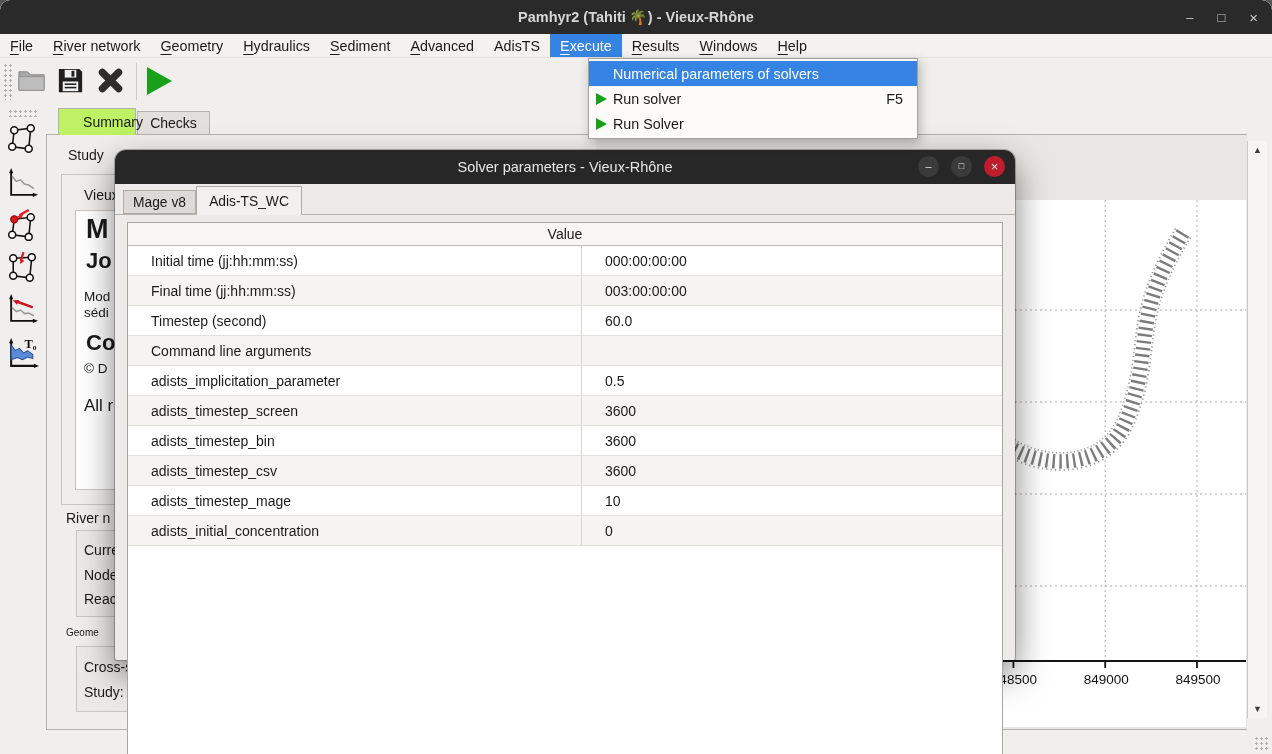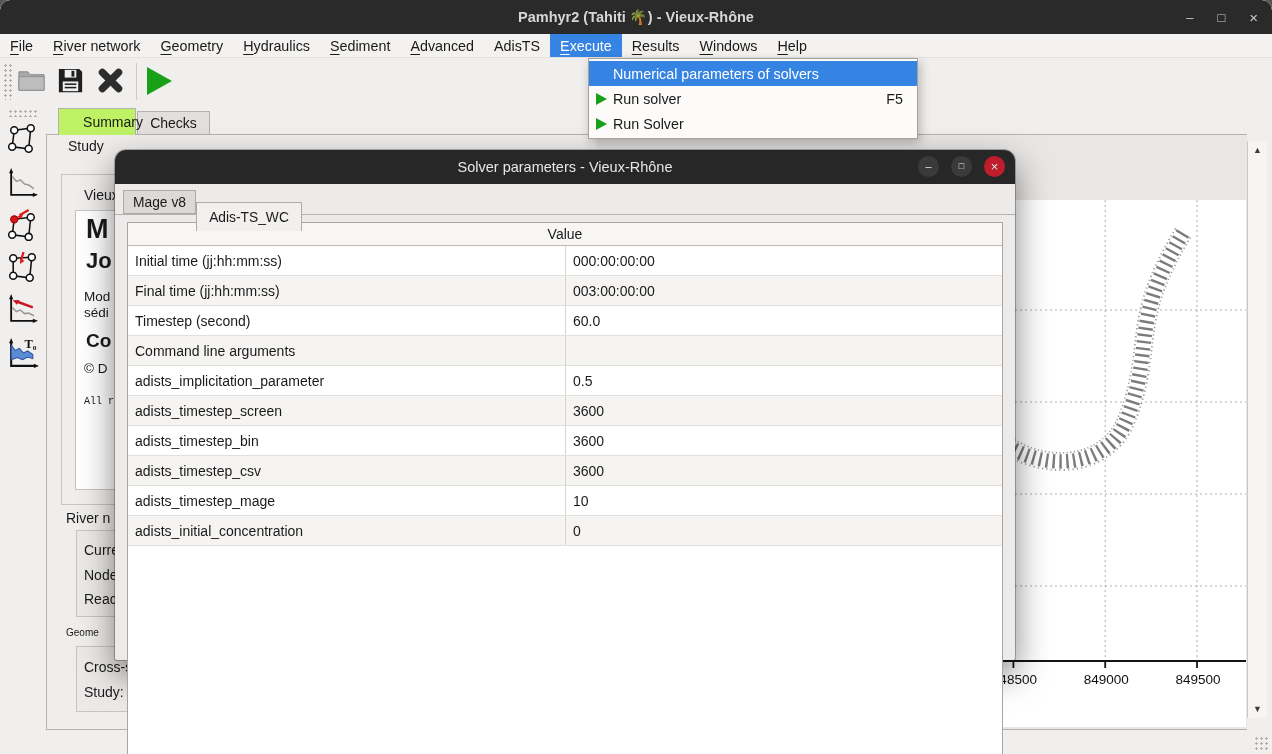--- a/index.html
+++ b/index.html
@@ -78,21 +78,21 @@
   #dlg-tabline { position:absolute; left:0; top:64px; width:900px; height:1px; background:#b5b2ae; }
 
   #dlg-table { position:absolute; left:12px; top:72px; width:876px; height:559px;
     background:#fff; border:1px solid #a9a6a2; font-size:14px; }
   #dlg-table .hdr { position:absolute; left:0; top:0; width:874px; height:23px; background:#f7f6f5;
     border-bottom:1px solid #bdbab6; display:flex; }
   #dlg-table .hdr div { display:flex; align-items:center; justify-content:center; font-size:14px; }
   .tcell-divider { border-right:1px solid #d7d4d0; }
   .trow { position:absolute; left:0; width:874px; height:30px; display:flex; border-bottom:1px solid #e2e0dd; }
   .trow.alt { background:#f5f4f2; }
-  .trow div { display:flex; align-items:center; padding:0 7px; overflow:hidden; white-space:nowrap; }
+  .trow div { display:flex; align-items:center; padding:0 7px; overflow:hidden; white-space:nowrap;margin-left:16px; }
 
   
   #exec-menu { left:588px; top:58px; width:330px; z-index:20; background:#fcfbfa;
     border:1px solid #a5a29e; box-shadow:2px 4px 10px rgba(0,0,0,.25); padding:2px 0; }
   .dd-item { height:25px; display:flex; align-items:center; font-size:14.3px; position:relative; padding-left:24px; }
   .dd-item.hl { background:#3584e4; color:#fff; }
   .dd-item .run-glyph { position:absolute; left:7px; width:0; height:0;
     border-left:11px solid #18a018; border-top:6px solid transparent; border-bottom:6px solid transparent; }
   .dd-item .shortcut { position:absolute; right:14px; }
 </style>
@@ -213,31 +213,31 @@
   <div class="abs side-icon" style="top:336px;">
     <svg width="33" height="33" viewBox="0 0 32 32">
       <path d="M5 4 V28 H29" fill="none" stroke="#111" stroke-width="2"></path>
       <path d="M5 1 L3 6 L7 6 Z" fill="#111"></path>
         <path d="M32 28 L27 26 L27 30 Z" fill="#111"></path>
       <path d="M5 8 L9 13 L13 11 L17 15.5 L21 13.5 L26 17 L26 21 L21 19.5 L16 22 L11 20 L5 22 Z" fill="#5b8bd6" stroke="#2d4f9e" stroke-width="1"></path>
       <text x="18" y="11" font-size="12" font-weight="bold" font-family="Liberation Serif, serif" fill="#111">T₀</text>
     </svg>
   </div>
 
-  <div class="abs frag" style="left:68px;top:138px;font-size:14px;text-align:right;">Study</div>
+  <div class="abs frag" style="left:68px;top:147px;font-size:14px;text-align:right;">Study</div>
   <div class="abs groupbox" style="left:61px;top:174px;width:530px;height:331px;"></div>
   <div class="abs frag" style="left:84px;top:187px;font-size:14px;">Vieux</div>
   <div class="abs whitebox" style="left:75px;top:210px;width:505px;height:280px;"></div>
   <div class="abs frag" style="left:86px;top:214px;font-size:27px;font-weight:bold;">M</div>
   <div class="abs frag" style="left:86px;top:248px;font-size:22px;font-weight:bold;">Jo</div>
   <div class="abs frag" style="left:84px;top:289px;font-size:13.5px;">Mod</div>
   <div class="abs frag" style="left:84px;top:305px;font-size:13.5px;">sédi</div>
-  <div class="abs frag" style="left:86px;top:330px;font-size:19px;font-weight:bold;">Co</div>
+  <div class="abs frag" style="left:86px;top:330px;font-size:22px;font-weight:bold;">Co</div>
   <div class="abs frag" style="left:84px;top:361px;font-size:13.5px;">© D</div>
-  <div class="abs frag" style="left:84px;top:396px;font-size:10px;font-family:Liberation Mono, monospace;">All r</div>
+  <div class="abs frag" style="left:84px;top:396px;font-size:17px;">All r</div>
 
   <div class="abs frag" style="left:66px;top:510px;font-size:14px;">River n</div>
   <div class="abs groupbox" style="left:76px;top:530px;width:515px;height:87px;background:#eceae8;"></div>
   <div class="abs frag" style="left:84px;top:542px;font-size:14px;">Curre</div>
   <div class="abs frag" style="left:84px;top:567px;font-size:14px;">Node</div>
   <div class="abs frag" style="left:84px;top:591px;font-size:14px;">Reac</div>
 
   <div class="abs frag" style="left:66px;top:627px;font-size:10px;">Geome</div>
   <div class="abs groupbox" style="left:76px;top:646px;width:515px;height:66px;background:#eceae8;"></div>
   <div class="abs frag" style="left:84px;top:659px;font-size:14px;">
@@ -312,21 +312,21 @@
       <div style="position:absolute;right:10px;top:6px;display:flex;gap:12px;">
         <span class="dlg-btn gray">–</span>
         <span class="dlg-btn gray" style="font-size:9px;">□</span>
         <span class="dlg-btn red" style="font-size:13px;">×</span>
       </div>
     </div>
     <div id="dlg-tabline"></div>
     <div class="dlg-tab" style="left:8px;top:40px;width:73px;height:24px;background:#dcd9d6;">
       <span>Mage v8</span>
     </div>
-    <div class="dlg-tab" style="left:81px;top:52px;width:106px;height:29px;background:#f2f0ee;border-bottom:none;z-index:2;">
+    <div class="dlg-tab" style="left:81px;top:36px;width:106px;height:29px;background:#f2f0ee;border-bottom:none;z-index:2;">
       <span>Adis-TS_WC</span>
     </div>
     <div id="dlg-table">
       <div class="hdr">
         <div style="flex:1;">Value</div>
       </div>
       <div id="dlg-rows">
           <div class="trow" style="top: 23px;">
             <div class="tcell-divider" style="width: 438px;">Initial time (jj:hh:mm:ss)</div>
             <div style="flex: 1 1 0%;">000:00:00:00</div>

